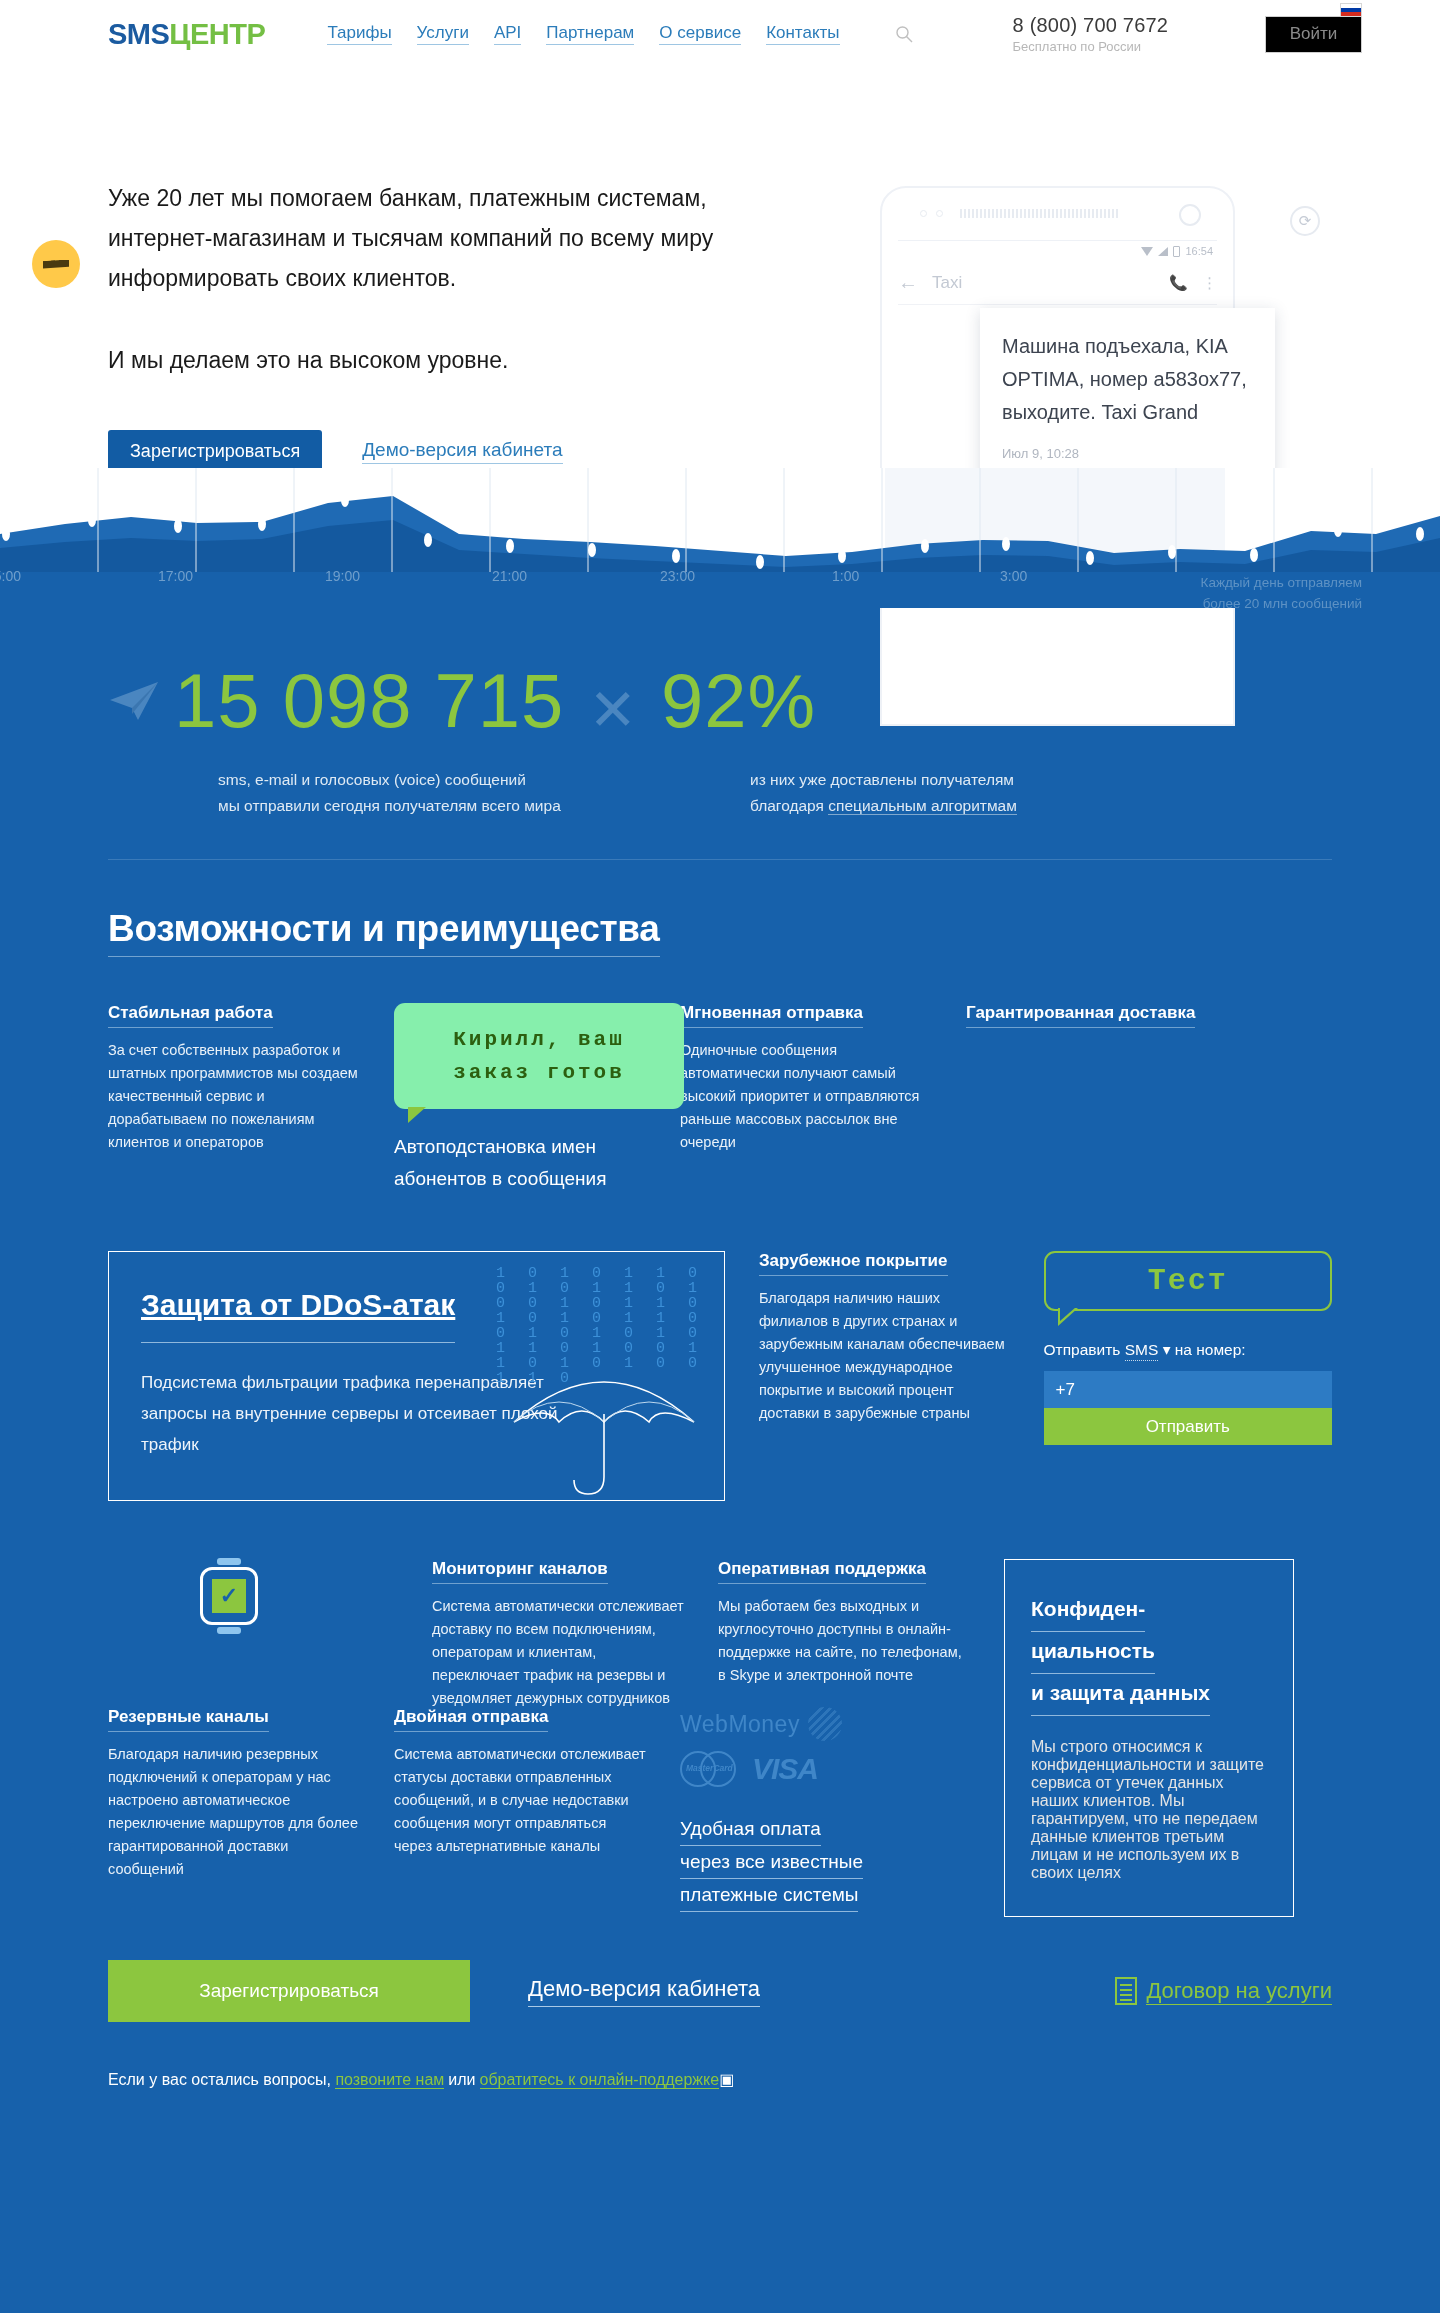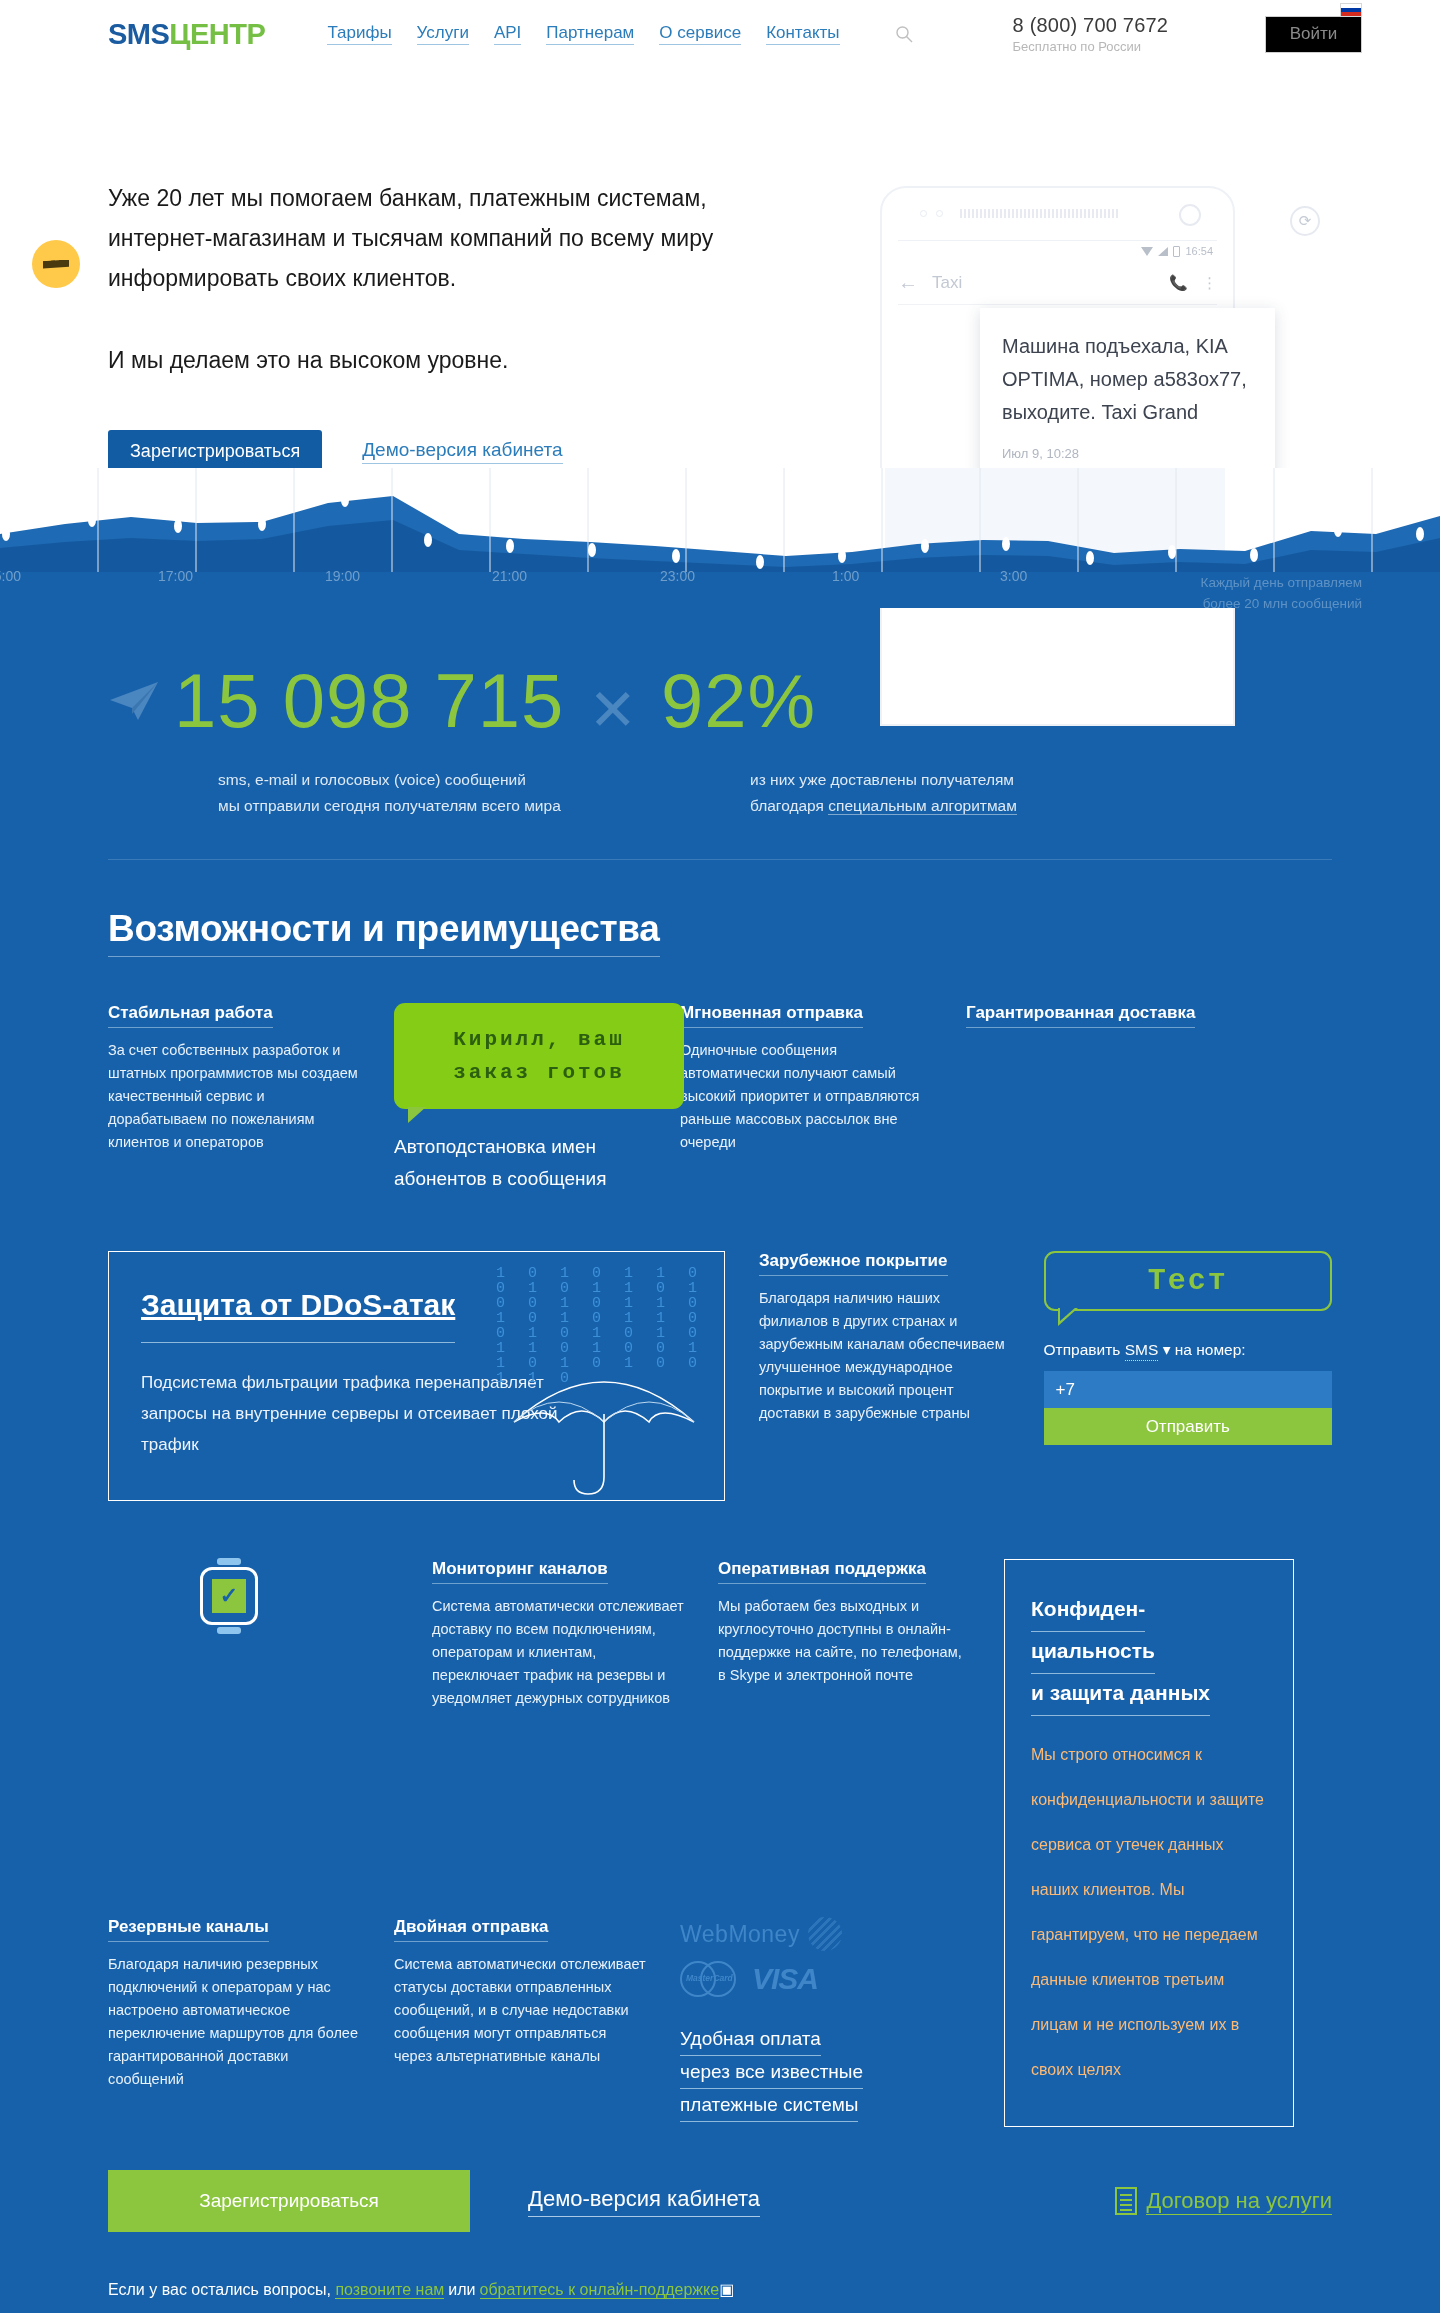--- a/index.html
+++ b/index.html
@@ -175,21 +175,21 @@
   .col { width: 252px; margin-right: 34px; }
   .col:last-child { margin-right: 0; }
   .feat-h {
     font-size: 17px; font-weight: bold; display: inline-block;
     border-bottom: 1px solid #6fa1cf; padding-bottom: 4px; margin-bottom: 11px;
   }
   .feat-p { font-size: 14.5px; line-height: 23px; color: #eaf2f9; }
 
   
   .green-bubble {
-    width: 290px; background: #84cc16; border-radius: 11px;
+    width: 290px; background: #86efac; border-radius: 11px;
     padding: 20px 0; text-align: center; position: relative;
     color: #2c5f0f; font-family: "Liberation Mono", monospace;
     font-size: 21px; font-weight: bold; line-height: 33px; letter-spacing: 3px;
   }
   .green-bubble:after {
     content: ""; position: absolute; left: 14px; bottom: -14px;
     border-width: 16px 18px 0 0; border-style: solid;
     border-color: #8cc63f transparent transparent transparent;
   }
   .bubble-caption { margin-top: 22px; font-size: 19px; line-height: 32px; color: #ffffff; }
@@ -252,21 +252,21 @@
     width: 100%; height: 37px; background: #8cc63f; border: none;
     color: #fff; font-size: 17px; font-family: inherit; cursor: pointer;
   }
 
   
   .privacy {
     width: 290px; border: 1px solid #fff; padding: 30px 26px 34px 26px;
   }
   .privacy .ph { font-size: 21px; font-weight: bold; line-height: 38px; }
   .privacy .ph span { display: inline-block; border-bottom: 1px solid #8fb8dd; padding-bottom: 3px; }
-  .privacy p { margin-top: 16px; font-size: 16px; line-height: 45px; color: #fdba74; }
+  .privacy p { margin-top: 22px; font-size: 16px; line-height: 18px; color: #e5e5e5; }
 
   
   .pay-logos { color: #3f86c8; }
   .wm { font-size: 23px; letter-spacing: .5px; display: flex; align-items: center; gap: 8px; }
   .wm-mark { width: 34px; height: 34px; border-radius: 50%; background: #3f86c8; opacity: .55;
     background-image: repeating-linear-gradient(135deg,#1761ab 0 3px, transparent 3px 6px); }
   .cards { display: flex; align-items: center; gap: 14px; margin-top: 10px; }
   .mc { position: relative; width: 58px; height: 36px; }
   .mc i { position: absolute; top: 0; width: 36px; height: 36px; border-radius: 50%; border: 2px solid #3f86c8; }
   .mc .l { left: 0; } .mc .r { left: 20px; }

